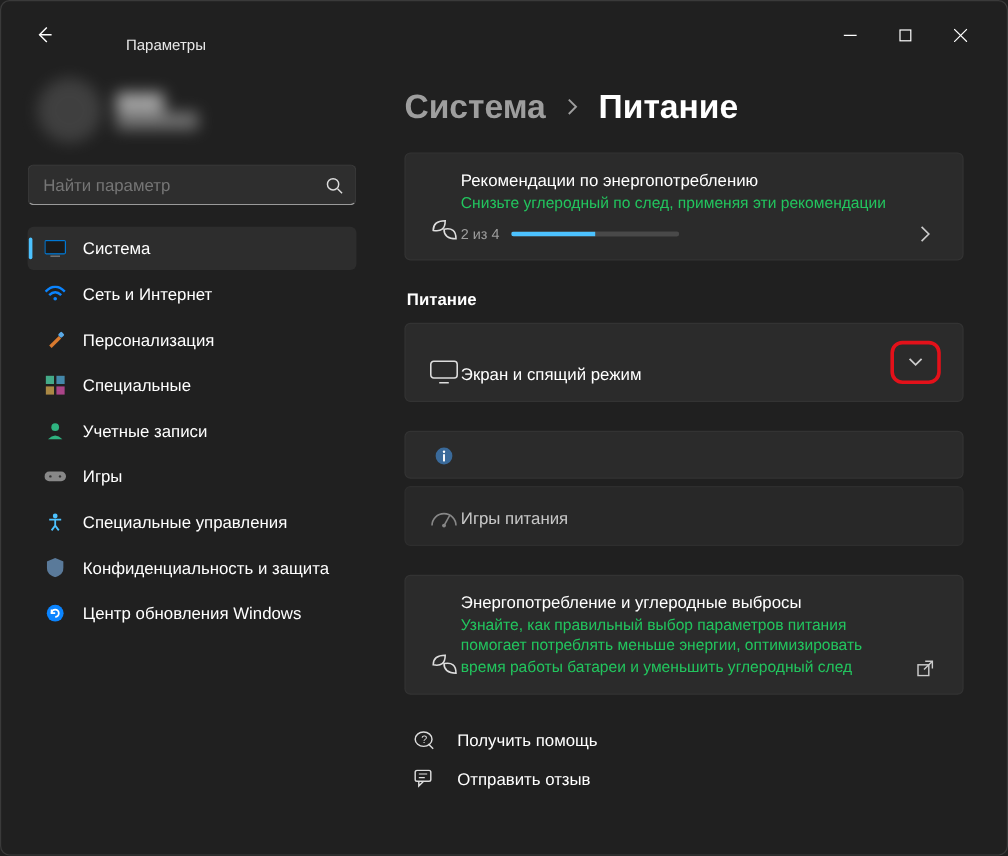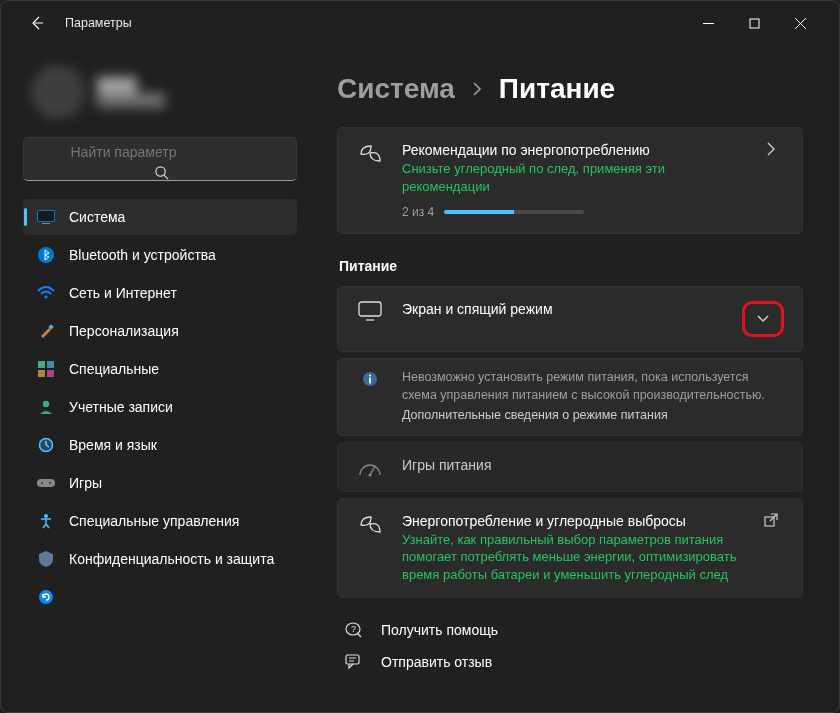--- a/index.html
+++ b/index.html
@@ -9,22 +9,23 @@
     color: #ffffff;
     font-family: "Segoe UI", Arial, sans-serif;
     font-size: 14px;
     border: 1px solid #3a3a3a;
     border-radius: 8px;
     position: relative;
   }
   .titlebar {
     height: 44px;
     display: flex;
-    align-items: center;
+    align-items: flex-end;
     padding: 0 16px 0 20px;
+    gap: 40px;
   }
   .titlebar .back {
     width: 32px; height: 32px;
     display: flex; align-items: center; justify-content: center;
     border-radius: 4px;
     margin-right: 12px;
     cursor: pointer;
   }
   .titlebar .title { font-size: 12.5px; color: #e8e8e8; }
   .winbtns { margin-left: auto; display: flex; }
@@ -37,25 +38,24 @@
   .sidebar { width: 310px; padding: 12px 14px 0 22px; }
   .profile { display: flex; align-items: center; gap: 12px; margin: 8px 0 18px 8px; filter: blur(6px); opacity:0.6; }
   .profile .avatar { width: 54px; height: 54px; border-radius: 50%; background: #555; }
   .profile .pname { font-weight:600; font-size:14px;}
   .profile .pmail { font-size:12px; color:#aaa;}
   .searchbox {
     background: #2e2e2e;
     border: 1px solid #3a3a3a;
     border-bottom: 1.5px solid #9a9a9a;
     border-radius: 5px;
-    height: 44px;
+    height: 34px;
     display: flex; align-items: center;
     padding: 0 10px 0 12px;
     margin-bottom: 18px;
-    flex-direction: column;
   }
   .searchbox input {
     flex: 1; background: transparent; border: none; outline: none;
     color: #ddd; font-size: 14px;
   }
   .searchbox .sicon { color: #ddd; }
   .nav { display:flex; flex-direction:column; gap:2px;}
   .nav-item {
     display: flex; align-items: center; gap: 14px;
     height: 36px; padding: 0 10px 0 14px;
@@ -72,22 +72,22 @@
   .main { flex: 1; padding: 28px 36px 0 26px; overflow-y: auto; }
   .breadcrumb { display: flex; align-items: center; gap: 16px; margin-bottom: 22px; }
   .breadcrumb .parent { font-size: 28px; font-weight: 600; color: #9e9e9e; cursor:pointer;}
   .breadcrumb .sep { color: #9e9e9e; font-size: 18px; }
   .breadcrumb .current { font-size: 28px; font-weight: 600; color: #fff; }
   .card {
     background: #2b2b2b;
     border: 1px solid #333;
     border-radius: 5px;
     padding: 14px 18px;
-    display: flex; align-items: flex-start; gap: 18px;
-    margin-bottom: 6px;
+    display: flex; align-items: flex-end; 
+    margin-bottom: 24px;
     position: relative;
   }
   .card .cicon { width: 28px; display:flex;align-items:center;justify-content:center; flex-shrink:0;}
   .card .ctext { flex: 1; }
   .card .ctitle { font-size: 14px; color:#fff; }
   .card .cdesc { font-size: 13px; color: #22c55e; margin-top: 2px; line-height:1.35;}
   .card .action { color:#ccc; cursor:pointer; width:26px; display:flex;align-items:center;justify-content:center;}
   .progress-row { display:flex; align-items:center; gap:10px; margin-top:10px; font-size:12px; color:#9e9e9e;}
   .prog { flex:0 0 140px; height:4px; background:#494949; border-radius:2px; overflow:hidden;}
   .prog .fill{ height:100%; width:50%; background:#4cc2ff;}
@@ -167,29 +167,20 @@
             <svg width="18" height="14">
               <rect x="0" y="0" width="18" height="12" rx="1.5" fill="#0078d4"></rect>
               <rect x="1" y="1" width="16" height="10" fill="#1a1a1a"></rect>
               <rect x="5" y="13" width="8" height="1.5" fill="#888"></rect>
             </svg>
           </span>
         <span>Система</span>
       </div>
       <div class="nav-item">
         <span class="nav-icon">
-            <svg width="16" height="16">
-              <circle cx="8" cy="8" r="8" fill="#0078d4"></circle>
-              <path d="M7 3v10l4-3-4-2 4-2-4-3z" stroke="#fff" stroke-width="1" fill="none"></path>
-            </svg>
-          </span>
-        <span>Bluetooth и устройства</span>
-      </div>
-      <div class="nav-item">
-        <span class="nav-icon">
             <svg width="18" height="14">
               <path d="M1 5 Q9 -3 17 5" stroke="#0a84ff" stroke-width="2" fill="none"></path>
               <path d="M4 8 Q9 3 14 8" stroke="#0a84ff" stroke-width="2" fill="none"></path>
               <circle cx="9" cy="11" r="1.5" fill="#0a84ff"></circle>
             </svg>
           </span>
         <span>Сеть и Интернет</span>
       </div>
       <div class="nav-item">
         <span class="nav-icon">
@@ -215,30 +206,20 @@
         <span class="nav-icon">
             <svg width="16" height="16">
               <circle cx="8" cy="5" r="3.2" fill="#2fb380"></circle>
               <path d="M2 15 Q8 9 14 15 Z" fill="#2fb380"></path>
             </svg>
           </span>
         <span>Учетные записи</span>
       </div>
       <div class="nav-item">
         <span class="nav-icon">
-            <svg width="16" height="16">
-              <circle cx="8" cy="8" r="6.5" stroke="#4cc2ff" stroke-width="1.5" fill="#1a4a6e"></circle>
-              <line x1="8" y1="8" x2="8" y2="4" stroke="#fff"></line>
-              <line x1="8" y1="8" x2="11" y2="10" stroke="#fff"></line>
-            </svg>
-          </span>
-        <span>Время и язык</span>
-      </div>
-      <div class="nav-item">
-        <span class="nav-icon">
             <svg width="18" height="12">
               <rect x="0" y="2" width="18" height="8" rx="4" fill="#888"></rect>
               <circle cx="5" cy="6" r="1" fill="#333"></circle>
               <circle cx="13" cy="6" r="1" fill="#333"></circle>
             </svg>
           </span>
         <span>Игры</span>
       </div>
       <div class="nav-item">
         <span class="nav-icon">
@@ -258,20 +239,21 @@
         <span>Конфиденциальность и защита</span>
       </div>
       <div class="nav-item">
         <span class="nav-icon">
             <svg width="16" height="16">
               <circle cx="8" cy="8" r="7" fill="#0a84ff"></circle>
               <path d="M5 8 A3 3 0 1 1 8 11" stroke="#fff" stroke-width="1.5" fill="none"></path>
               <path d="M5 5 v3 h3" stroke="#fff" stroke-width="1.5" fill="none"></path>
             </svg>
           </span>
+        <span>Центр обновления Windows</span>
       </div>
     </div>
   </div>
 
   <div class="main">
     <div class="breadcrumb">
       <span class="parent">Система</span>
       <span class="sep">
         <svg width="12" height="14">
             <path d="M3 1 L9 7 L3 13" stroke="#9e9e9e" stroke-width="1.6" fill="none"></path>
@@ -324,24 +306,20 @@
     </div>
 
     <div class="infobar">
       <div class="iicon">
         <svg width="16" height="16">
             <circle cx="8" cy="8" r="7" fill="#3a6a9a"></circle>
             <circle cx="8" cy="4.5" r="1" fill="#fff"></circle>
             <rect x="7.2" y="6.5" width="1.6" height="6" fill="#fff"></rect>
           </svg>
       </div>
-      <div class="itext">
-        <span>Невозможно установить режим питания, пока используется схема управления питанием с высокой производительностью.</span>
-        <span class="ilink">Дополнительные сведения о режиме питания</span>
-      </div>
     </div>
 
     <div class="card" style="opacity:0.75">
       <div class="cicon">
         <svg width="24" height="20">
             <path d="M2 18 A10 10 0 0 1 22 18" stroke="#aaa" stroke-width="1.3" fill="none"></path>
             <line x1="12" y1="18" x2="17" y2="9" stroke="#aaa" stroke-width="1.3"></line>
             <circle cx="12" cy="18" r="1.6" fill="#aaa"></circle>
           </svg>
       </div>

